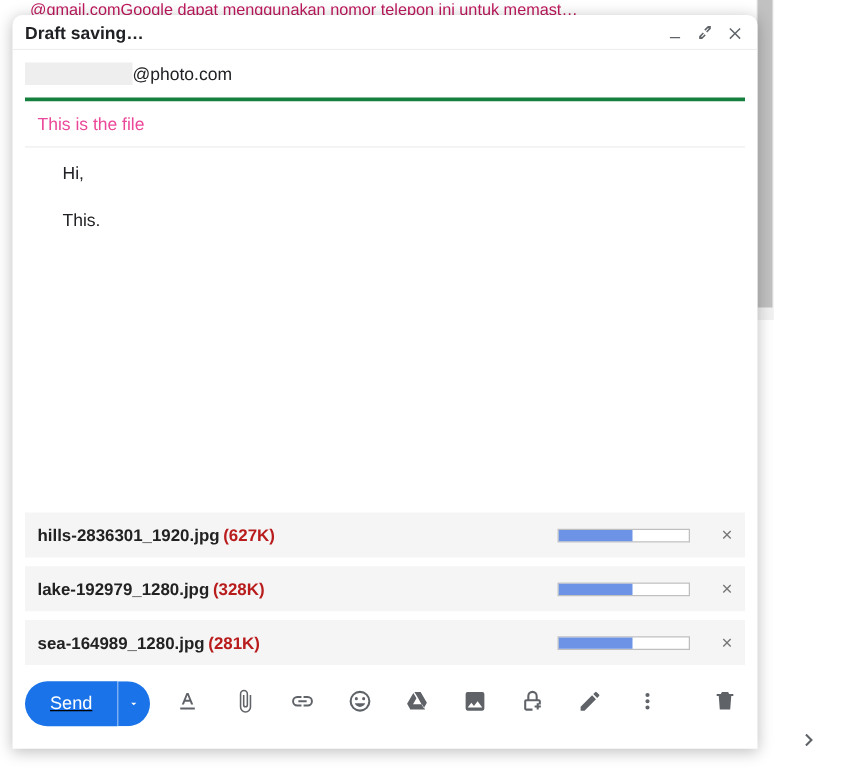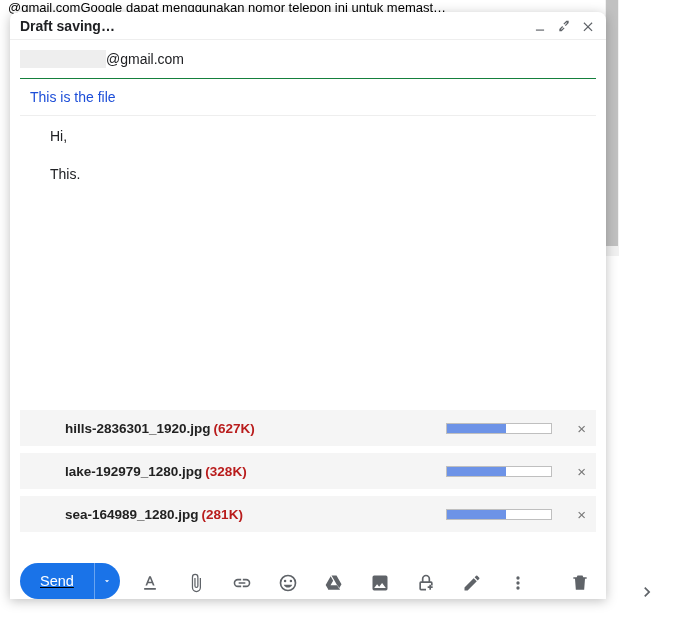--- a/index.html
+++ b/index.html
@@ -5,23 +5,23 @@
   * { box-sizing: border-box; }
   html, body {
     margin: 0; padding: 0;
     width: 675px; height: 622px;
     font-family: Arial, Helvetica, sans-serif;
     background: #fff;
     overflow: hidden;
   }
   .bg-row {
     position: absolute;
-    top: 0; left: 0; right: 0;
+    top: 0; left: 16px; right: 0;
     height: 12px;
-    color: #000000;
+    color: #be185d;
     font-size: 13px;
     padding: 0 8px;
     display:flex;
     justify-content: space-between;
   }
   .right-bar {
     position:absolute;
     right:0; top:0;
     width:56px;
     height:622px;
@@ -93,24 +93,24 @@
     color:#202124;
   }
   .redact {
     width:86px; height:18px;
     background:#eee;
     margin-right:0;
   }
   .subject-row {
     padding:10px 10px;
     margin:0 10px;
-    border-top:1px solid #15803d;
+    border-top:3px solid #15803d;
     border-bottom:1px solid #eee;
     font-size:14px;
-    color:#1d4ed8;
+    color:#ec4899;
   }
   .body-area {
     flex:1;
     padding:12px 10px 0 8px;
     font-size:14px;
     color:#202124;
     overflow:auto;
     margin-left:32px;
   }
   .body-area p {
@@ -125,21 +125,20 @@
     margin-bottom:7px;
     display:flex;
     align-items:center;
     padding:0 10px;
     font-size:13.5px;
     position:relative;
   }
   .attach-name {
     font-weight:700;
     color:#222;
-    margin-left:35px;
   }
   .attach-size {
     color:#b91c1c;
     font-weight:700;
     margin-left:3px;
   }
   .prog-wrap {
     position:absolute;
     right:44px;
     width:106px;
@@ -156,21 +155,21 @@
     right:10px;
     color:#777;
     cursor:pointer;
     font-size:15px;
     line-height:1;
   }
   .toolbar {
     height:54px;
     padding:0 10px;
     display:flex;
-    align-items:flex-end;
+    align-items:flex-start;
     gap:14px;
     text-decoration:underline;
   }
   .send-group {
     display:flex;
     height:36px;
   }
   .send-btn {
     background:#1a73e8;
     color:#fff;
@@ -243,21 +242,21 @@
       <span>
         <svg width="14" height="14" viewBox="0 0 24 24">
             <path fill="currentColor" d="M18.3 5.71 12 12.01l-6.3-6.3L4.29 7.12l6.3 6.3-6.3 6.29 1.41 1.42 6.3-6.3 6.3 6.3 1.41-1.42-6.3-6.29 6.3-6.3z"></path>
           </svg>
       </span>
     </div>
   </div>
 
   <div class="to-row">
     <span class="redact"></span>
-    <span>@gmail.com</span>
+    <span>@photo.com</span>
   </div>
 
   <div class="subject-row">
     <span>This is the file</span>
   </div>
 
   <div class="body-area">
     <p>Hi,</p>
     <p>This.</p>
   </div>

